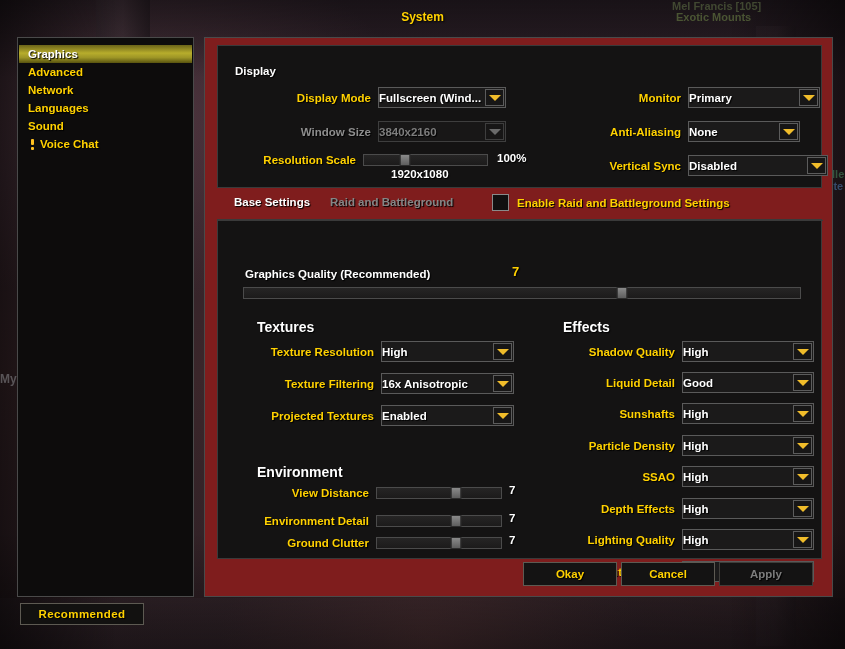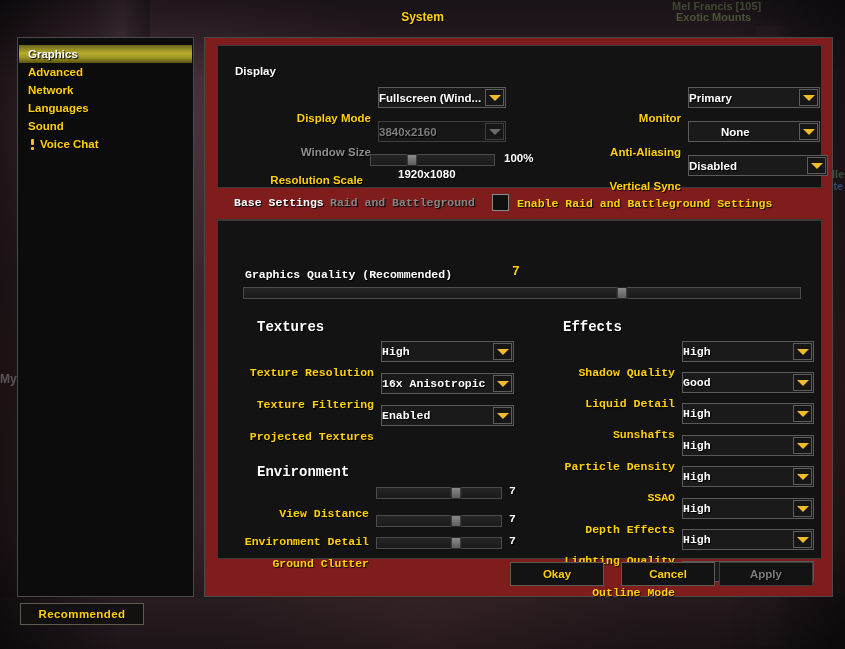--- a/index.html
+++ b/index.html
@@ -123,21 +123,21 @@
     border: 1px solid #4a4a4a;
     z-index: 5;
   }
 
   .section-box {
     position: absolute;
     border: 1px solid #3a3a3a;
     background: #141313;
   }
   #display-section { left: 12px; top: 7px; width: 605px; height: 143px; }
-  #quality-section { left: 12px; top: 181px; width: 605px; height: 340px; font-family: Liberation Mono, monospace; }
+  #quality-section { left: 12px; top: 181px; width: 605px; height: 340px; }
 
   .section-title {
     position: absolute;
     color: #ffffff;
     font-size: 11.5px;
     font-weight: bold;
     text-shadow: 1px 1px 1px #000;
     white-space: nowrap;
   }
   .group-title {
@@ -153,21 +153,20 @@
   .opt-row { position: absolute; height: 21px; }
   .opt-label {
     position: absolute; right: 100%;
     margin-right: 7px;
     top: 50%; transform: translateY(-50%);
     color: #ffd100;
     font-size: 11.5px;
     font-weight: bold;
     text-shadow: 1px 1px 1px #000;
     white-space: nowrap;
-    margin-top: 20px;
   }
   .opt-label.disabled { color: #8e8e8e; }
 
   
   .dropdown {
     position: relative;
     height: 21px;
     background: #1b1a1a;
     border: 1px solid #5a5a5a;
     display: flex; align-items: center;
@@ -273,21 +272,21 @@
     background: #141313;
     border: 1px solid #5d5a52;
     display: flex; align-items: center; justify-content: center;
     color: #ffd100;
     font-size: 11.5px;
     font-weight: bold;
     text-shadow: 1px 1px 1px #000;
     cursor: pointer;
   }
   .btn.disabled { color: #7d7d7d; border-color: #3f3d39; cursor: default; }
-  #okay-button   { left: 305px; }
+  #okay-button   { left: 318px; }
   #cancel-button { left: 416px; }
   #apply-button  { left: 514px; }
 
   .divider {
     position: absolute;
     background: #3a3a3a;
     height: 1px;
   }
 </style>
 </head>
@@ -350,42 +349,42 @@
     <div class="opt-row" style="left:160px; top:75px; width:128px;">
       <span class="opt-label disabled">Window Size</span>
       <div class="dropdown disabled" style="width:128px;">
         <span class="dd-value">3840x2160</span>
         <span class="dd-arrow">
             <i></i>
           </span>
       </div>
     </div>
 
-    <div class="opt-row" style="left:152px; top:108px; width:128px; height:12px;">
+    <div class="opt-row" style="left:145px; top:108px; width:128px; height:12px;">
       <span class="opt-label">Resolution Scale</span>
       <div class="slider" style="width:125px;">
         <span class="knob" id="res-knob" style="left: 33%;"></span>
       </div>
       <span class="slider-val" style="left:134px; top:-2px;">100%</span>
       <span class="slider-sub" style="left:28px; top:14px;">1920x1080</span>
     </div>
 
     <div class="opt-row" style="left:470px; top:41px; width:132px;">
       <span class="opt-label">Monitor</span>
       <div class="dropdown" style="width:132px;">
         <span class="dd-value">Primary</span>
         <span class="dd-arrow">
             <i></i>
           </span>
       </div>
     </div>
 
     <div class="opt-row" style="left:470px; top:75px; width:132px;">
       <span class="opt-label">Anti-Aliasing</span>
-      <div class="dropdown" style="width:132px;padding-left:32px;">
+      <div class="dropdown" style="width:112px;">
         <span class="dd-value">None</span>
         <span class="dd-arrow">
             <i></i>
           </span>
       </div>
     </div>
 
     <div class="opt-row" style="left:470px; top:109px; width:132px;">
       <span class="opt-label">Vertical Sync</span>
       <div class="dropdown" style="width:140px;">

